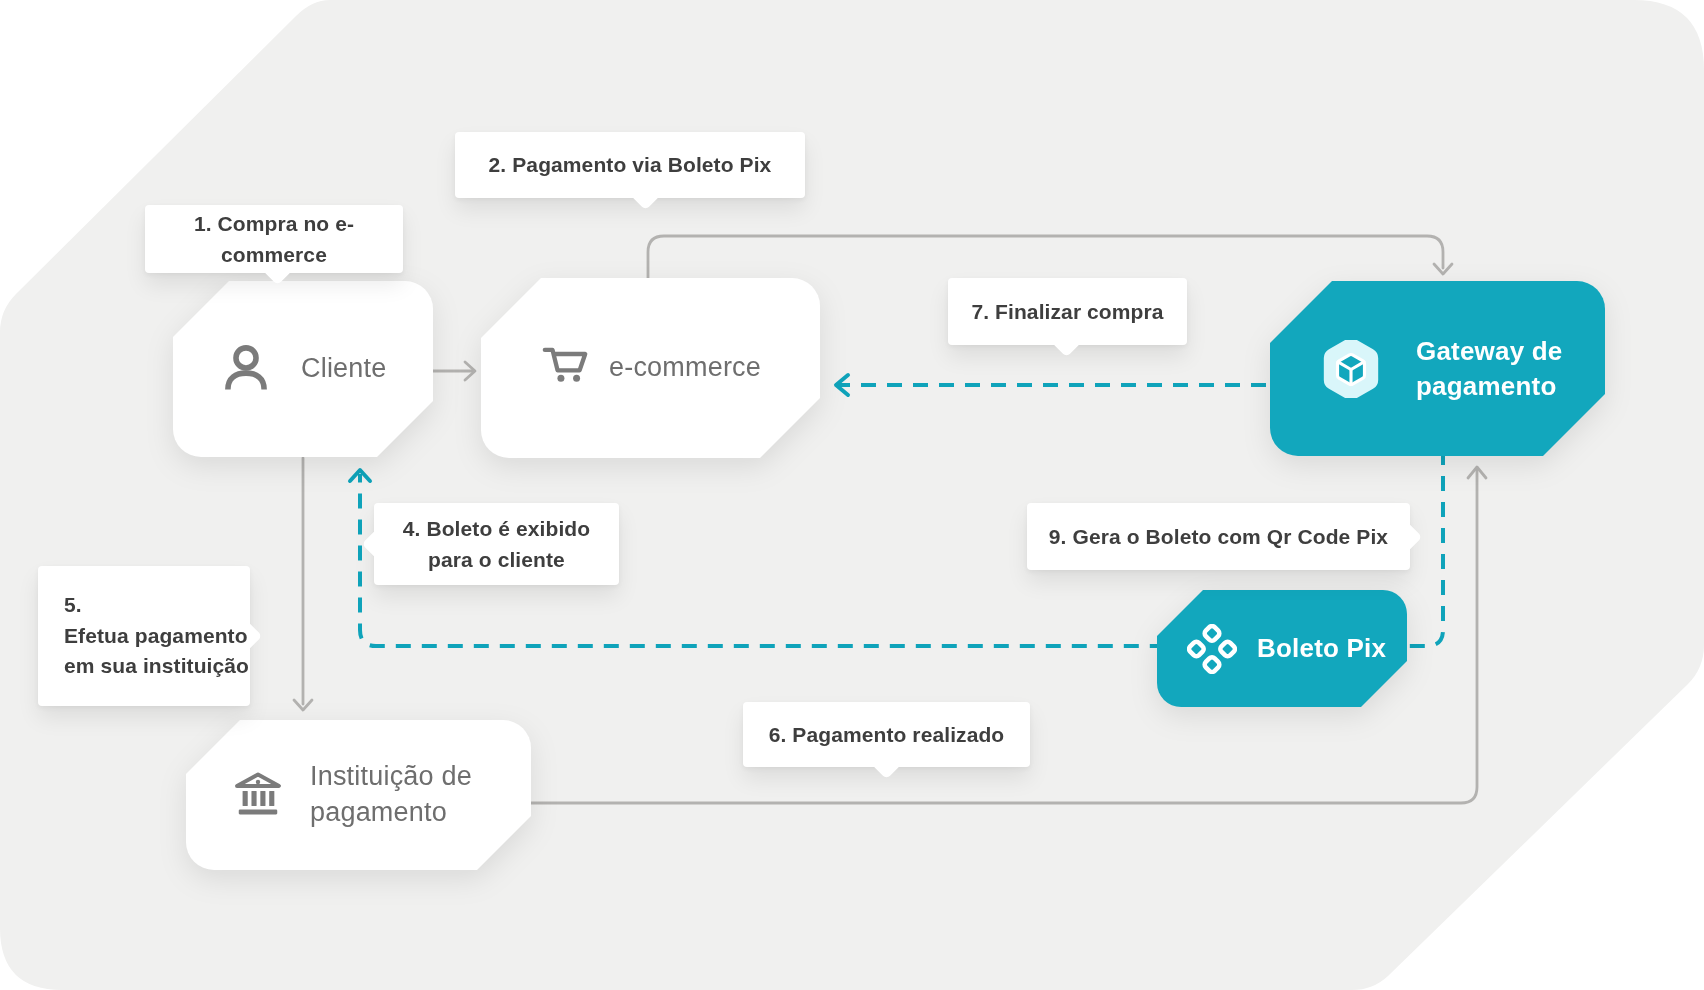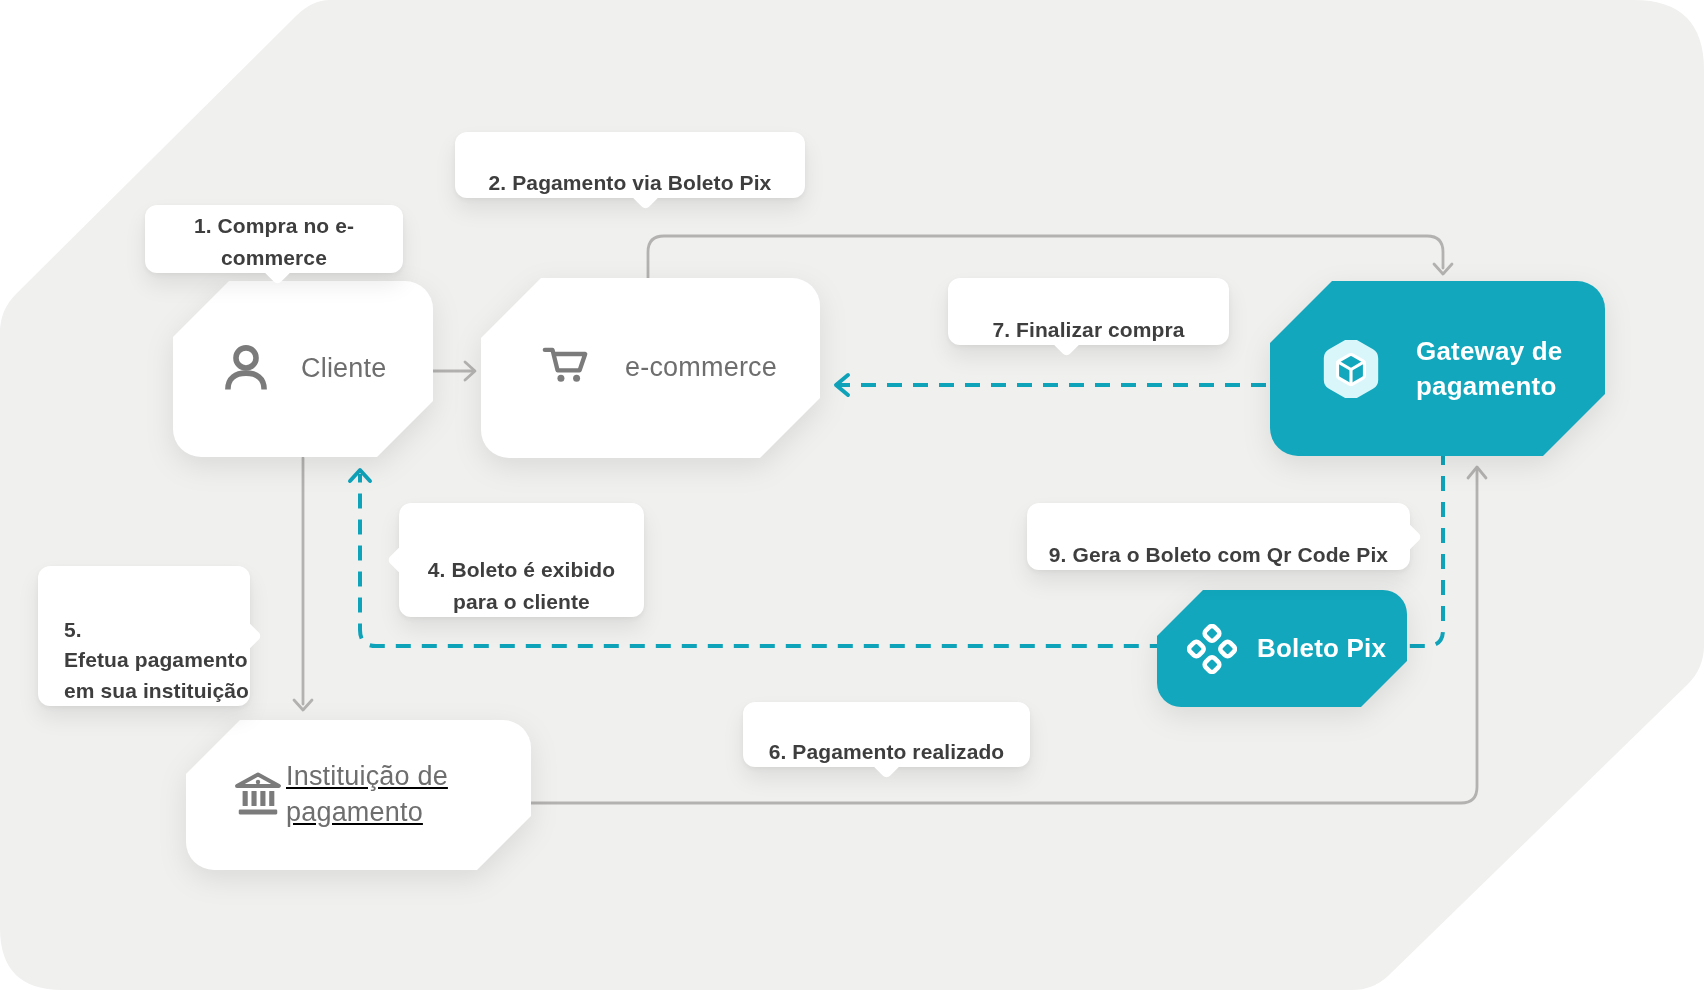--- a/index.html
+++ b/index.html
@@ -23,48 +23,48 @@
   .node .bg{position:absolute;inset:0;background:var(--node_bg);border-radius:28px;
     clip-path:polygon(var(--ch) 0,100% 0,100% calc(100% - var(--ch)),calc(100% - var(--ch)) 100%,0 100%,0 var(--ch));}
   .node.teal .bg{background:var(--teal);}
   .node .content{position:relative;height:100%;display:flex;align-items:center;}
   .node-label{color:var(--node_text);font-size:27px;font-weight:500;letter-spacing:.2px;white-space:pre-line;line-height:1.32;}
   .node.teal .node-label{color:#ffffff;font-weight:700;font-size:26px;}
 
   #node-cliente{left:173px;top:281px;width:260px;height:176px;--ch:56px;}
   #node-cliente .content{padding-left:44px;gap:26px;}
   #node-ecommerce{left:481px;top:278px;width:339px;height:180px;--ch:60px;}
-  #node-ecommerce .content{padding-left:58px;gap:30px;}
+  #node-ecommerce .content{padding-left:58px;gap:14px;}
   #node-gateway{left:1270px;top:281px;width:335px;height:175px;--ch:62px;}
   #node-gateway .content{padding-left:52px;gap:36px;}
   #node-boleto{left:1157px;top:590px;width:250px;height:117px;--ch:46px;}
   #node-boleto .bg{border-radius:24px;}
   #node-boleto .content{padding-left:30px;gap:20px;}
   #node-instituicao{left:186px;top:720px;width:345px;height:150px;--ch:54px;}
-  #node-instituicao .content{padding-left:44px;text-decoration:underline;}
+  #node-instituicao .content{padding-left:44px;gap:24px;}
 
   
-  .callout{position:absolute;background:#fff;border-radius:12px;
+  .callout{position:absolute;background:#fff;border-radius:4px;
     box-shadow:0 12px 22px rgba(0,0,0,.08),0 2px 5px rgba(0,0,0,.05);
-    display:flex;align-items:flex-end;justify-content:center;
+    display:flex;align-items:center;justify-content:center;
     color:var(--callout_text);font-weight:700;font-size:21px;letter-spacing:.1px;}
   .callout .txt{position:relative;z-index:2;white-space:pre-line;text-align:center;line-height:1.5;}
   .tail{position:absolute;width:21px;height:21px;background:#fff;z-index:1;}
   .tail.b{bottom:-8px;transform:rotate(45deg);border-radius:0 0 5px 0;}
   .tail.r{right:-8px;top:50%;transform:translateY(-50%) rotate(45deg);border-radius:0 5px 0 0;}
   .tail.l{left:-8px;top:50%;transform:translateY(-50%) rotate(45deg);border-radius:0 0 0 5px;}
 
   #c1{left:145px;top:173px;width:258px;height:68px;margin-top:32px;}  #c1 .tail{left:122px;}
   #c2{left:455px;top:132px;width:350px;height:66px;}  #c2 .tail{left:180px;}
   #c3{left:1027px;top:503px;width:383px;height:67px;}
-  #c4{left:399px;top:503px;width:245px;height:114px;}
+  #c4{left:374px;top:503px;width:245px;height:82px;}
   #c5{left:38px;top:566px;width:212px;height:140px;justify-content:flex-start;padding-left:26px;box-sizing:border-box;}
   #c5 .txt{text-align:left;line-height:1.45;}
   #c6{left:743px;top:702px;width:287px;height:65px;}  #c6 .tail{left:133px;}
-  #c7{left:948px;top:278px;width:281px;height:67px;}  #c7 .tail{left:108px;}
+  #c7{left:948px;top:278px;width:239px;height:67px;}  #c7 .tail{left:108px;}
 
   .icon-stroke{stroke:var(--icon_gray);}
   .icon-fill{fill:var(--icon_gray);}
 </style>
 </head>
 <body>
 
 <div id="canvas">
 
   <svg class="layer" width="1704" height="990" viewBox="0 0 1704 990">

